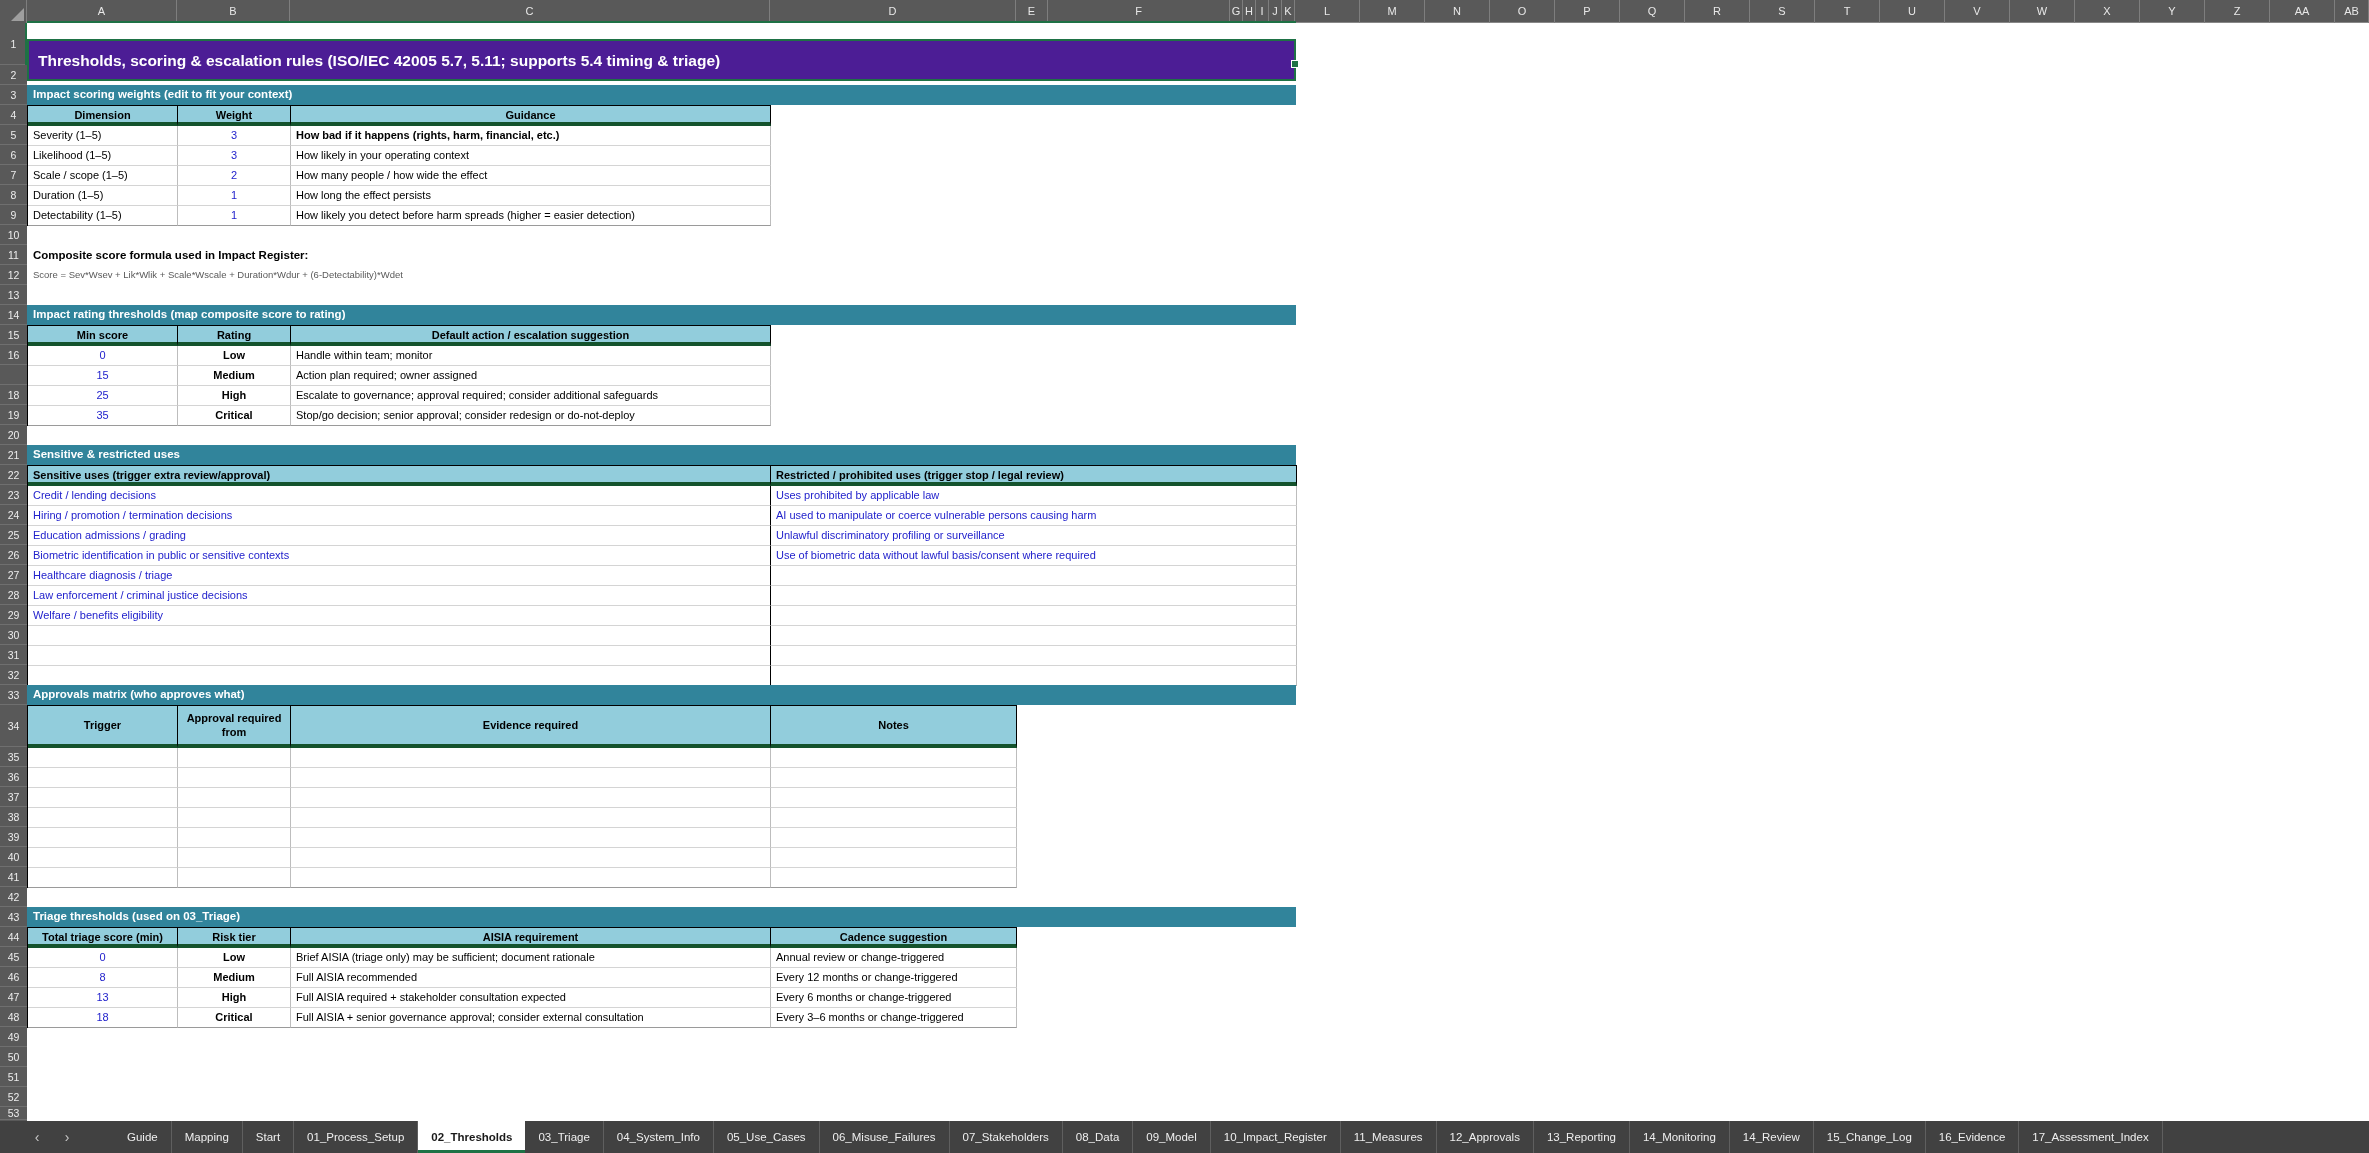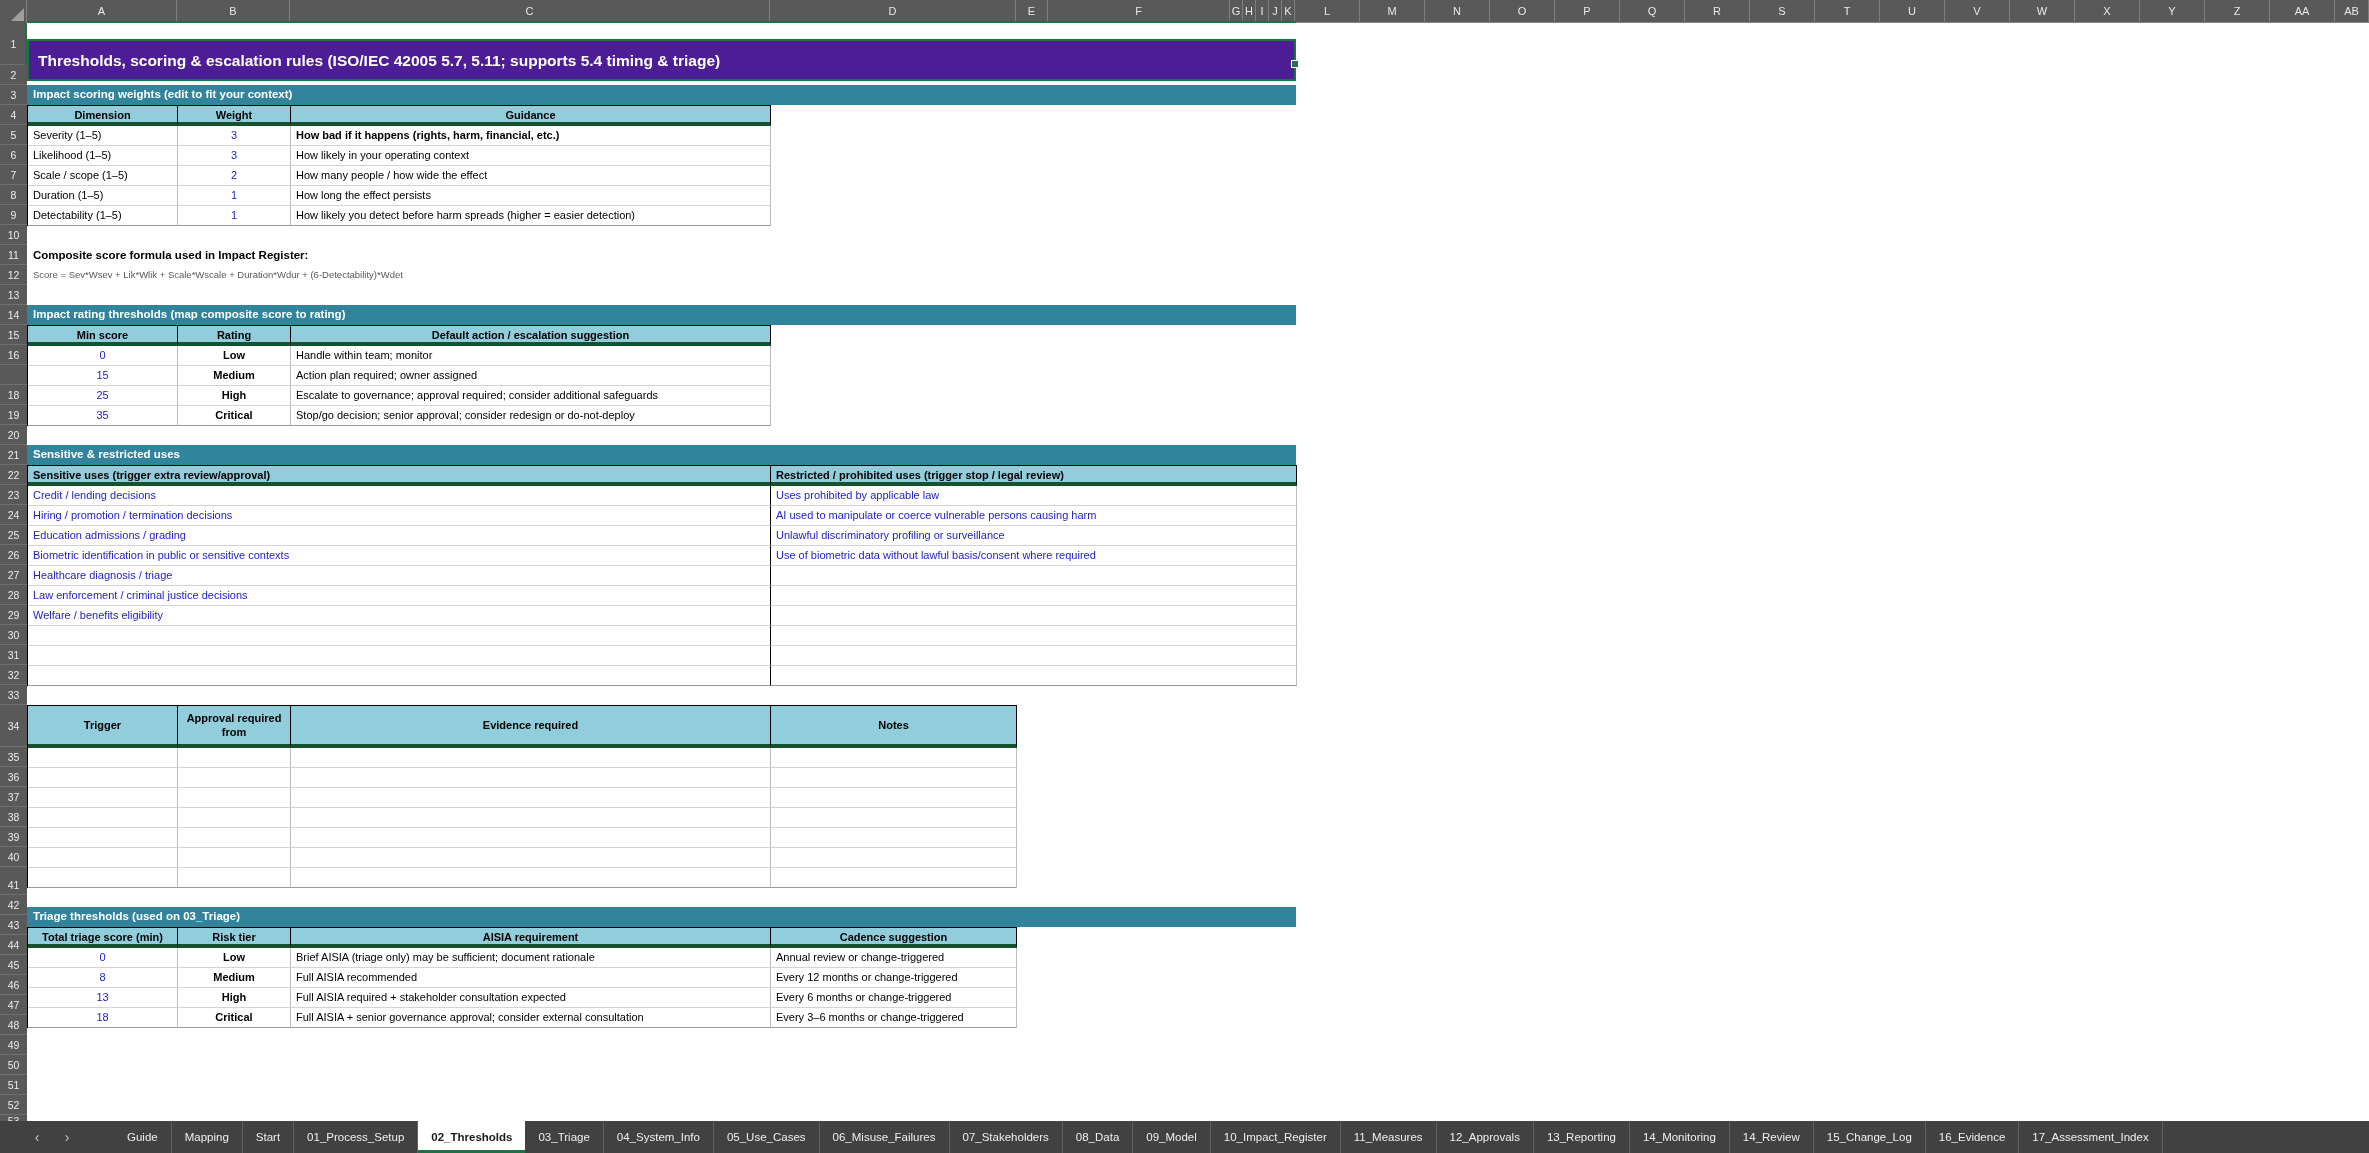--- a/index.html
+++ b/index.html
@@ -149,21 +149,21 @@
       <div class="row-cell" style="height: 20px;">31</div>
       <div class="row-cell" style="height: 20px;">32</div>
       <div class="row-cell" style="height: 20px;">33</div>
       <div class="row-cell" style="height: 42px;">34</div>
       <div class="row-cell" style="height: 20px;">35</div>
       <div class="row-cell" style="height: 20px;">36</div>
       <div class="row-cell" style="height: 20px;">37</div>
       <div class="row-cell" style="height: 20px;">38</div>
       <div class="row-cell" style="height: 20px;">39</div>
       <div class="row-cell" style="height: 20px;">40</div>
-      <div class="row-cell" style="height: 20px; margin-top: 8px;">41</div>
+      <div class="row-cell" style="height: 20px;">41</div>
       <div class="row-cell" style="height: 20px;">42</div>
       <div class="row-cell" style="height: 20px;">43</div>
       <div class="row-cell" style="height: 20px;">44</div>
       <div class="row-cell" style="height: 20px;">45</div>
       <div class="row-cell" style="height: 20px;">46</div>
       <div class="row-cell" style="height: 20px;">47</div>
       <div class="row-cell" style="height: 20px;">48</div>
       <div class="row-cell" style="height: 20px;">49</div>
       <div class="row-cell" style="height: 20px;">50</div>
       <div class="row-cell" style="height: 20px;">51</div>
@@ -283,20 +283,21 @@
         <div class="trow">
           <div class="tc blue edge" style="width: 743px; height: 20px;"></div>
           <div class="tc blue" style="width: 526px; height: 20px;"></div>
         </div>
         <div class="trow last">
           <div class="tc blue edge" style="width: 743px; height: 20px;"></div>
           <div class="tc blue" style="width: 526px; height: 20px;"></div>
         </div>
       </div>
 
+    <div class="abs section-bar" style="left:0;top:662px">Approvals matrix (who approves what)</div>
     <div class="abs xtable" style="left:0;top:682px" id="approvals-table">
         <div class="trow thead tall">
           <div class="tc " style="width: 150px;">Trigger</div>
           <div class="tc " style="width: 113px;">Approval required from</div>
           <div class="tc " style="width: 480px;">Evidence required</div>
           <div class="tc " style="width: 246px;">Notes</div>
         </div>
         <div class="trow">
           <div class="tc " style="width: 150px; height: 20px;"></div>
           <div class="tc " style="width: 113px; height: 20px;"></div>

